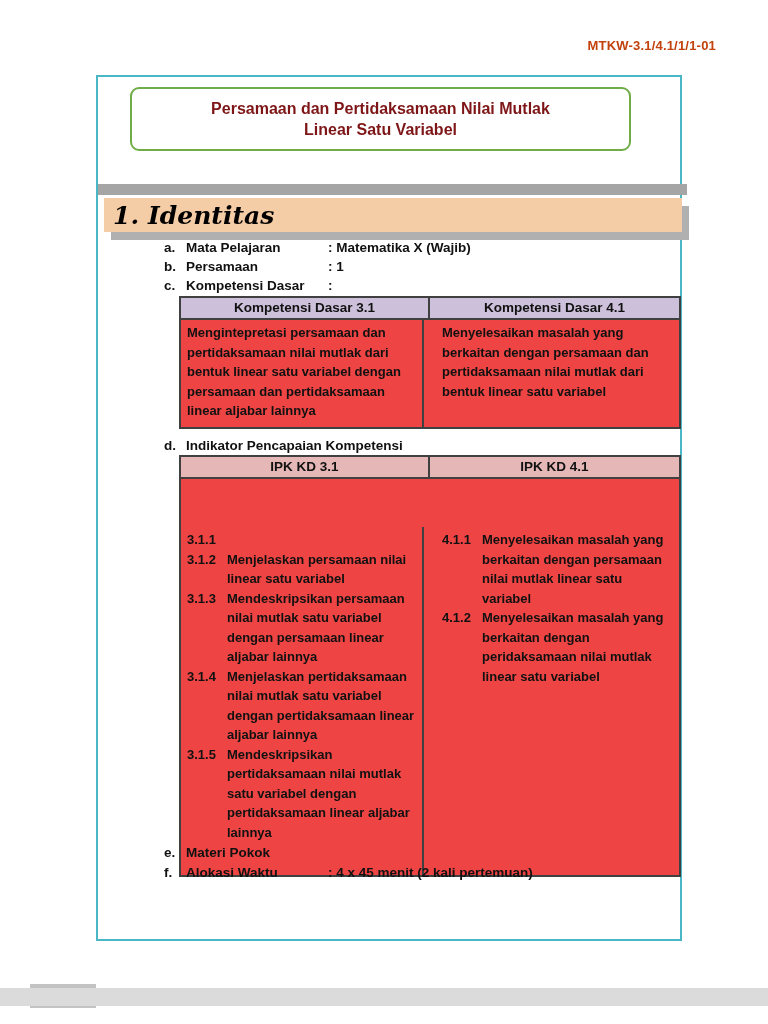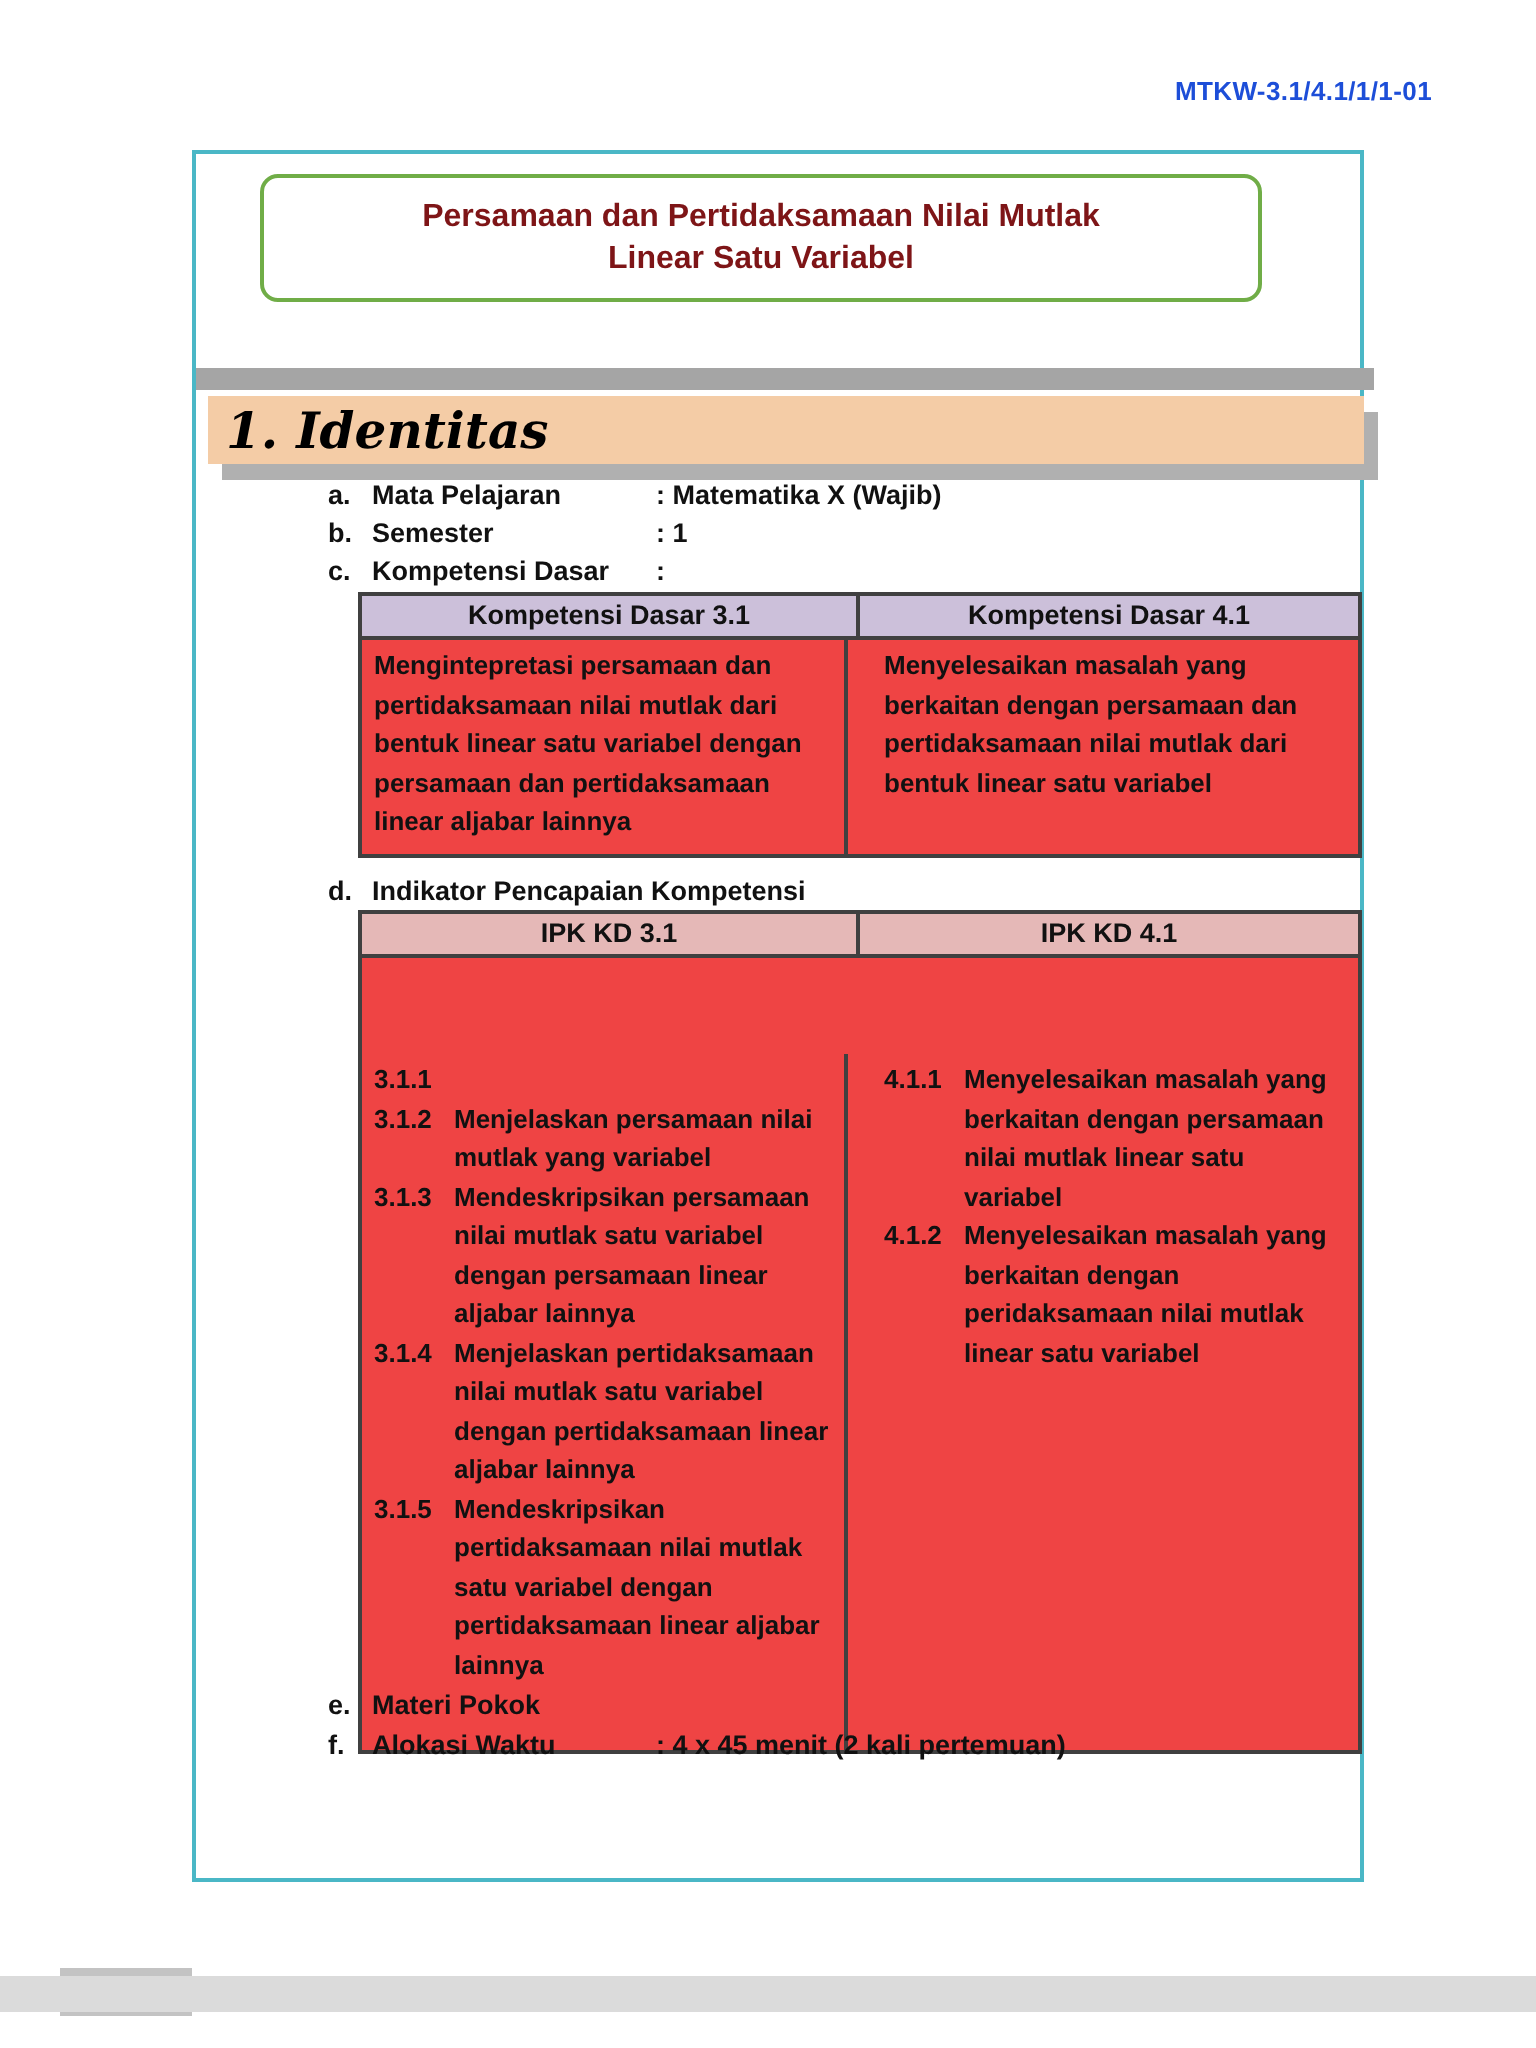--- a/index.html
+++ b/index.html
@@ -13,21 +13,21 @@
     font-weight: bold;
     color: #111111;
     overflow: hidden;
   }
   .doc-code {
     position: absolute;
     top: 38px;
     right: 52px;
     font-size: 13px;
     letter-spacing: 0.2px;
-    color: #1d4ed8;
+    color: #c2410c;
   }
   .outer-border {
     position: absolute;
     left: 96px;
     top: 75px;
     width: 586px;
     height: 866px;
     border: 2px solid #4ab7c6;
   }
   .title-box {
@@ -173,21 +173,21 @@
   </div>
 
   <div class="info-rows">
     <div class="info-row">
       <span>a.</span>
       <span>Mata Pelajaran</span>
       <span>: Matematika X (Wajib)</span>
     </div>
     <div class="info-row">
       <span>b.</span>
-      <span>Semester</span>
+      <span>Persamaan</span>
       <span>: 1</span>
     </div>
     <div class="info-row">
       <span>c.</span>
       <span>Kompetensi Dasar</span>
       <span>:</span>
     </div>
   </div>
 
   <div class="table kd-table">
@@ -211,21 +211,21 @@
       <div class="t-hcell ipk-h">IPK KD 3.1</div>
       <div class="t-hcell ipk-h last">IPK KD 4.1</div>
     </div>
     <div class="t-body">
       <div class="t-cell">
         <div class="ipk-item">
           <span class="ipk-num">3.1.1</span>
         </div>
         <div class="ipk-item">
           <span class="ipk-num">3.1.2</span>
-          <span class="ipk-text">Menjelaskan persamaan nilai mutlak yang variabel</span>
+          <span class="ipk-text">Menjelaskan persamaan nilai linear satu variabel</span>
         </div>
         <div class="ipk-item">
           <span class="ipk-num">3.1.3</span>
           <span class="ipk-text">Mendeskripsikan persamaan nilai mutlak satu variabel dengan persamaan linear aljabar lainnya</span>
         </div>
         <div class="ipk-item">
           <span class="ipk-num">3.1.4</span>
           <span class="ipk-text">Menjelaskan pertidaksamaan nilai mutlak satu variabel dengan pertidaksamaan linear aljabar lainnya</span>
         </div>
         <div class="ipk-item">

